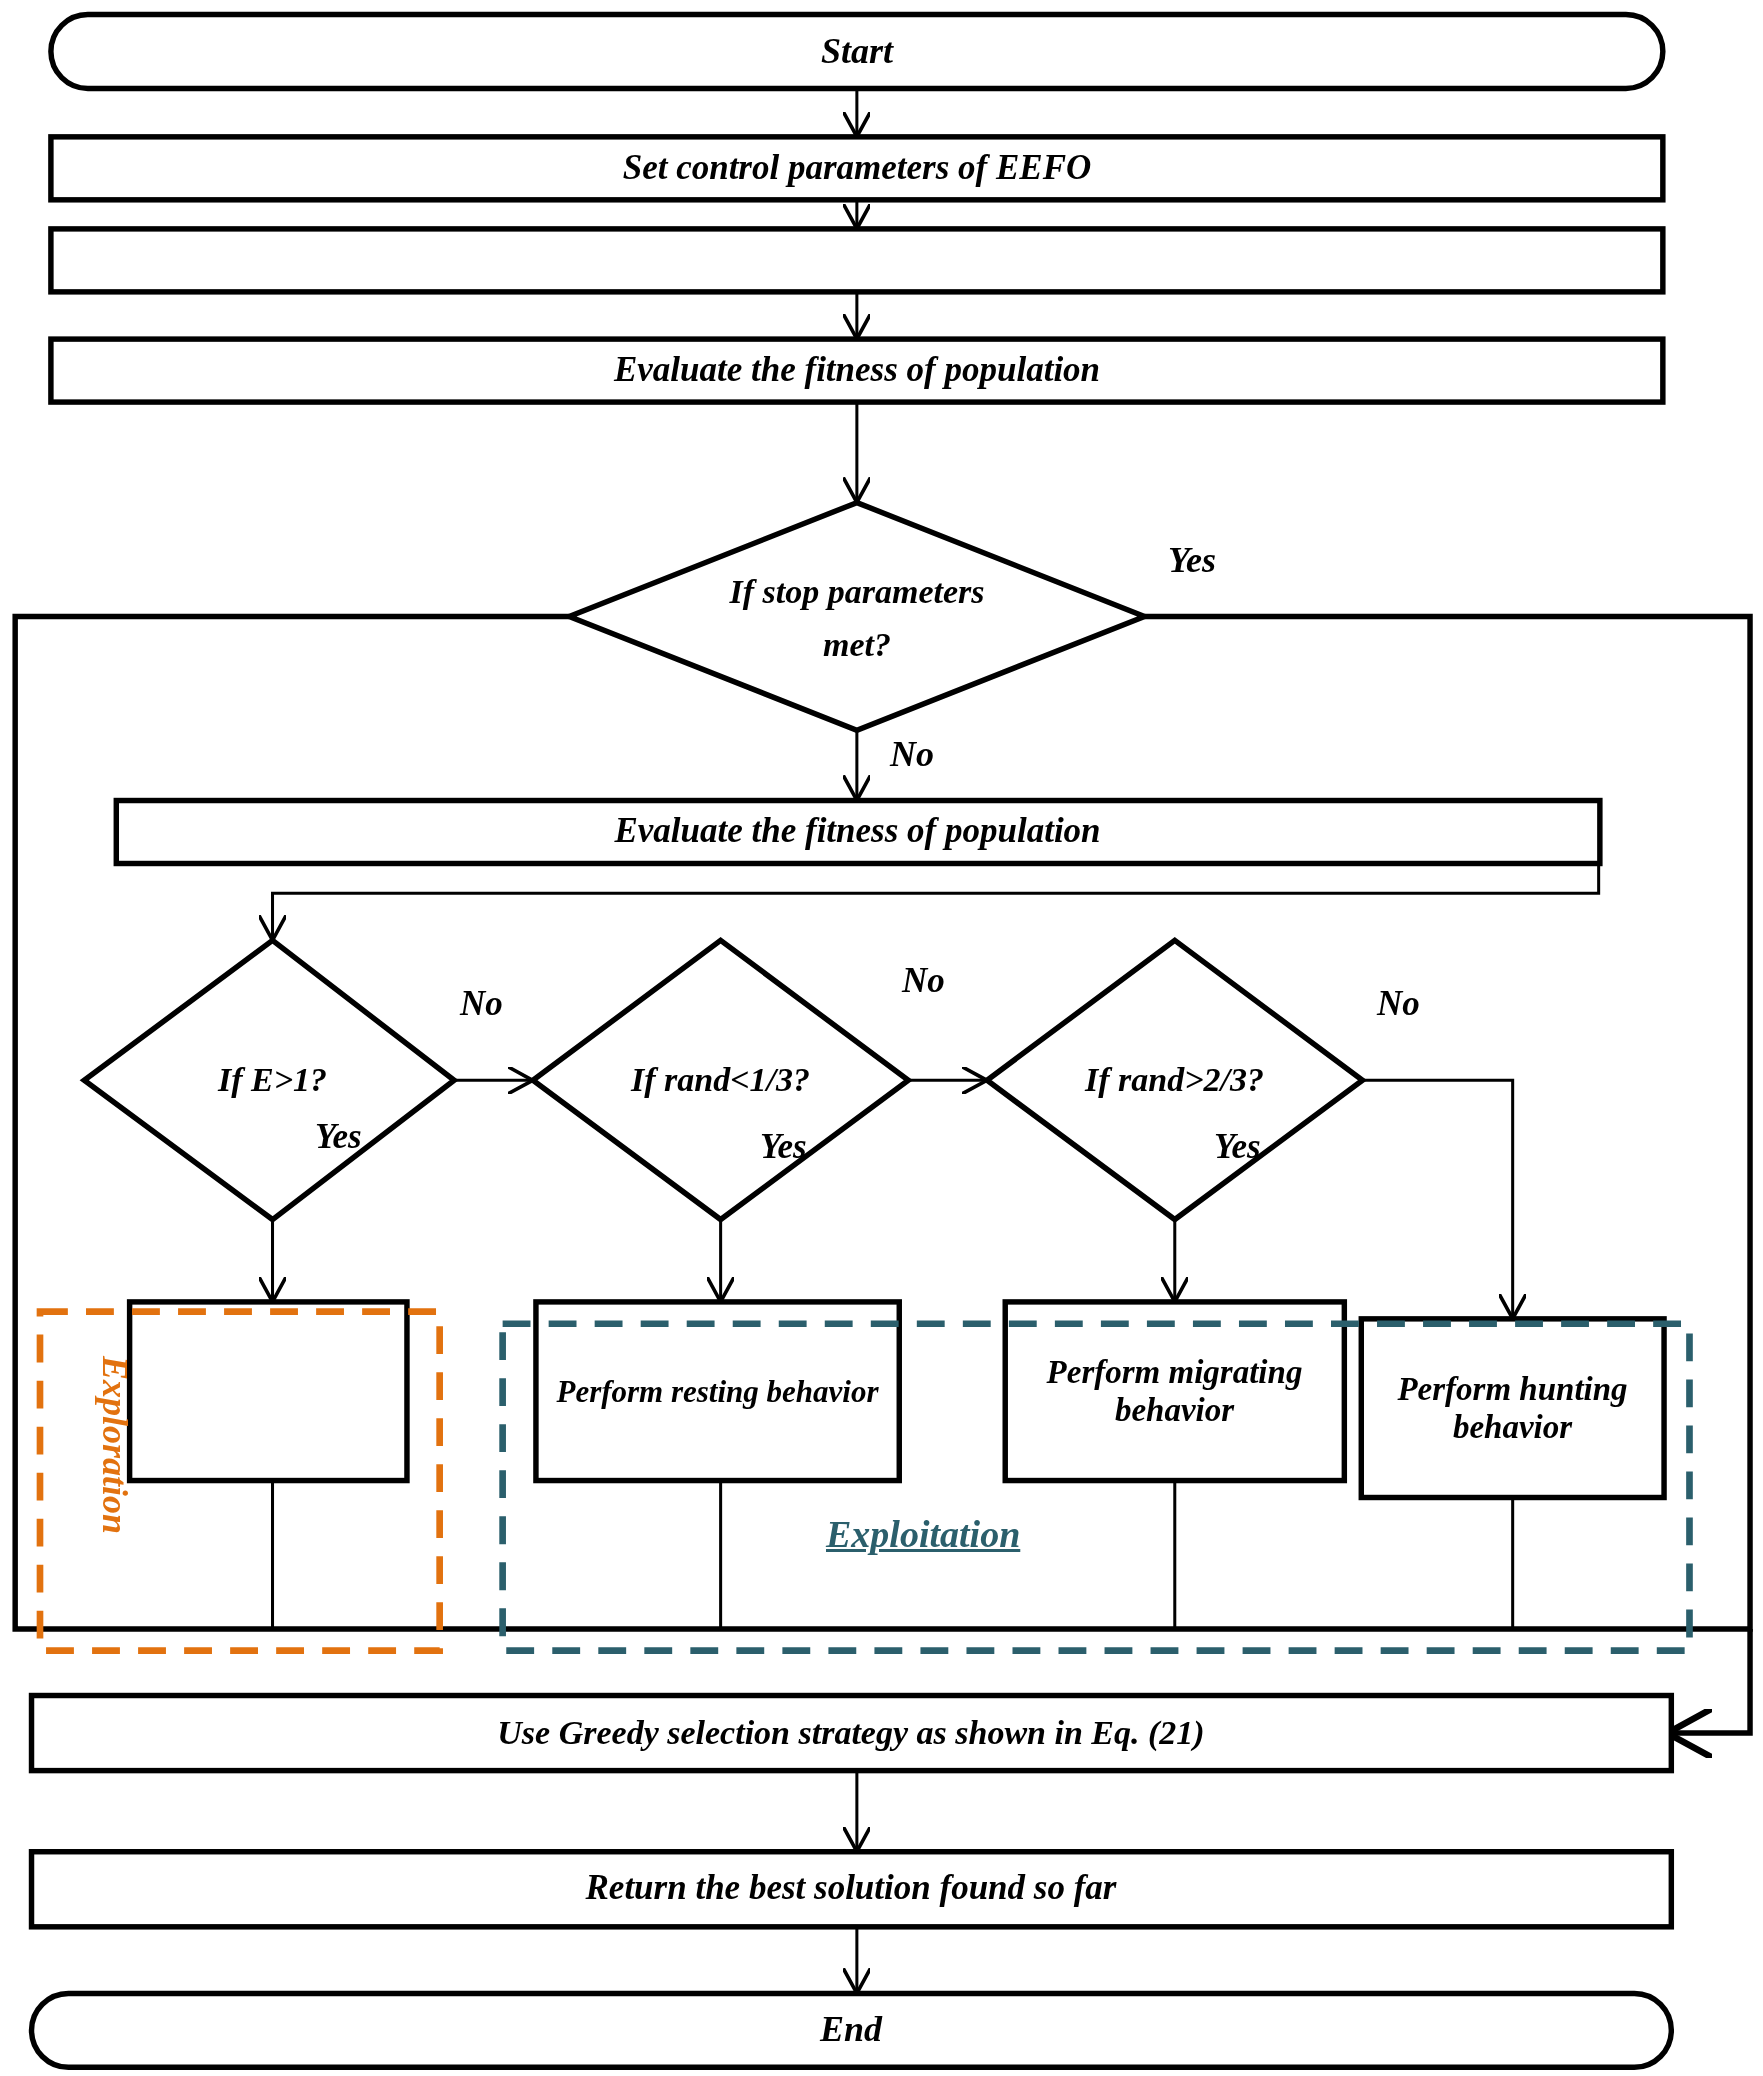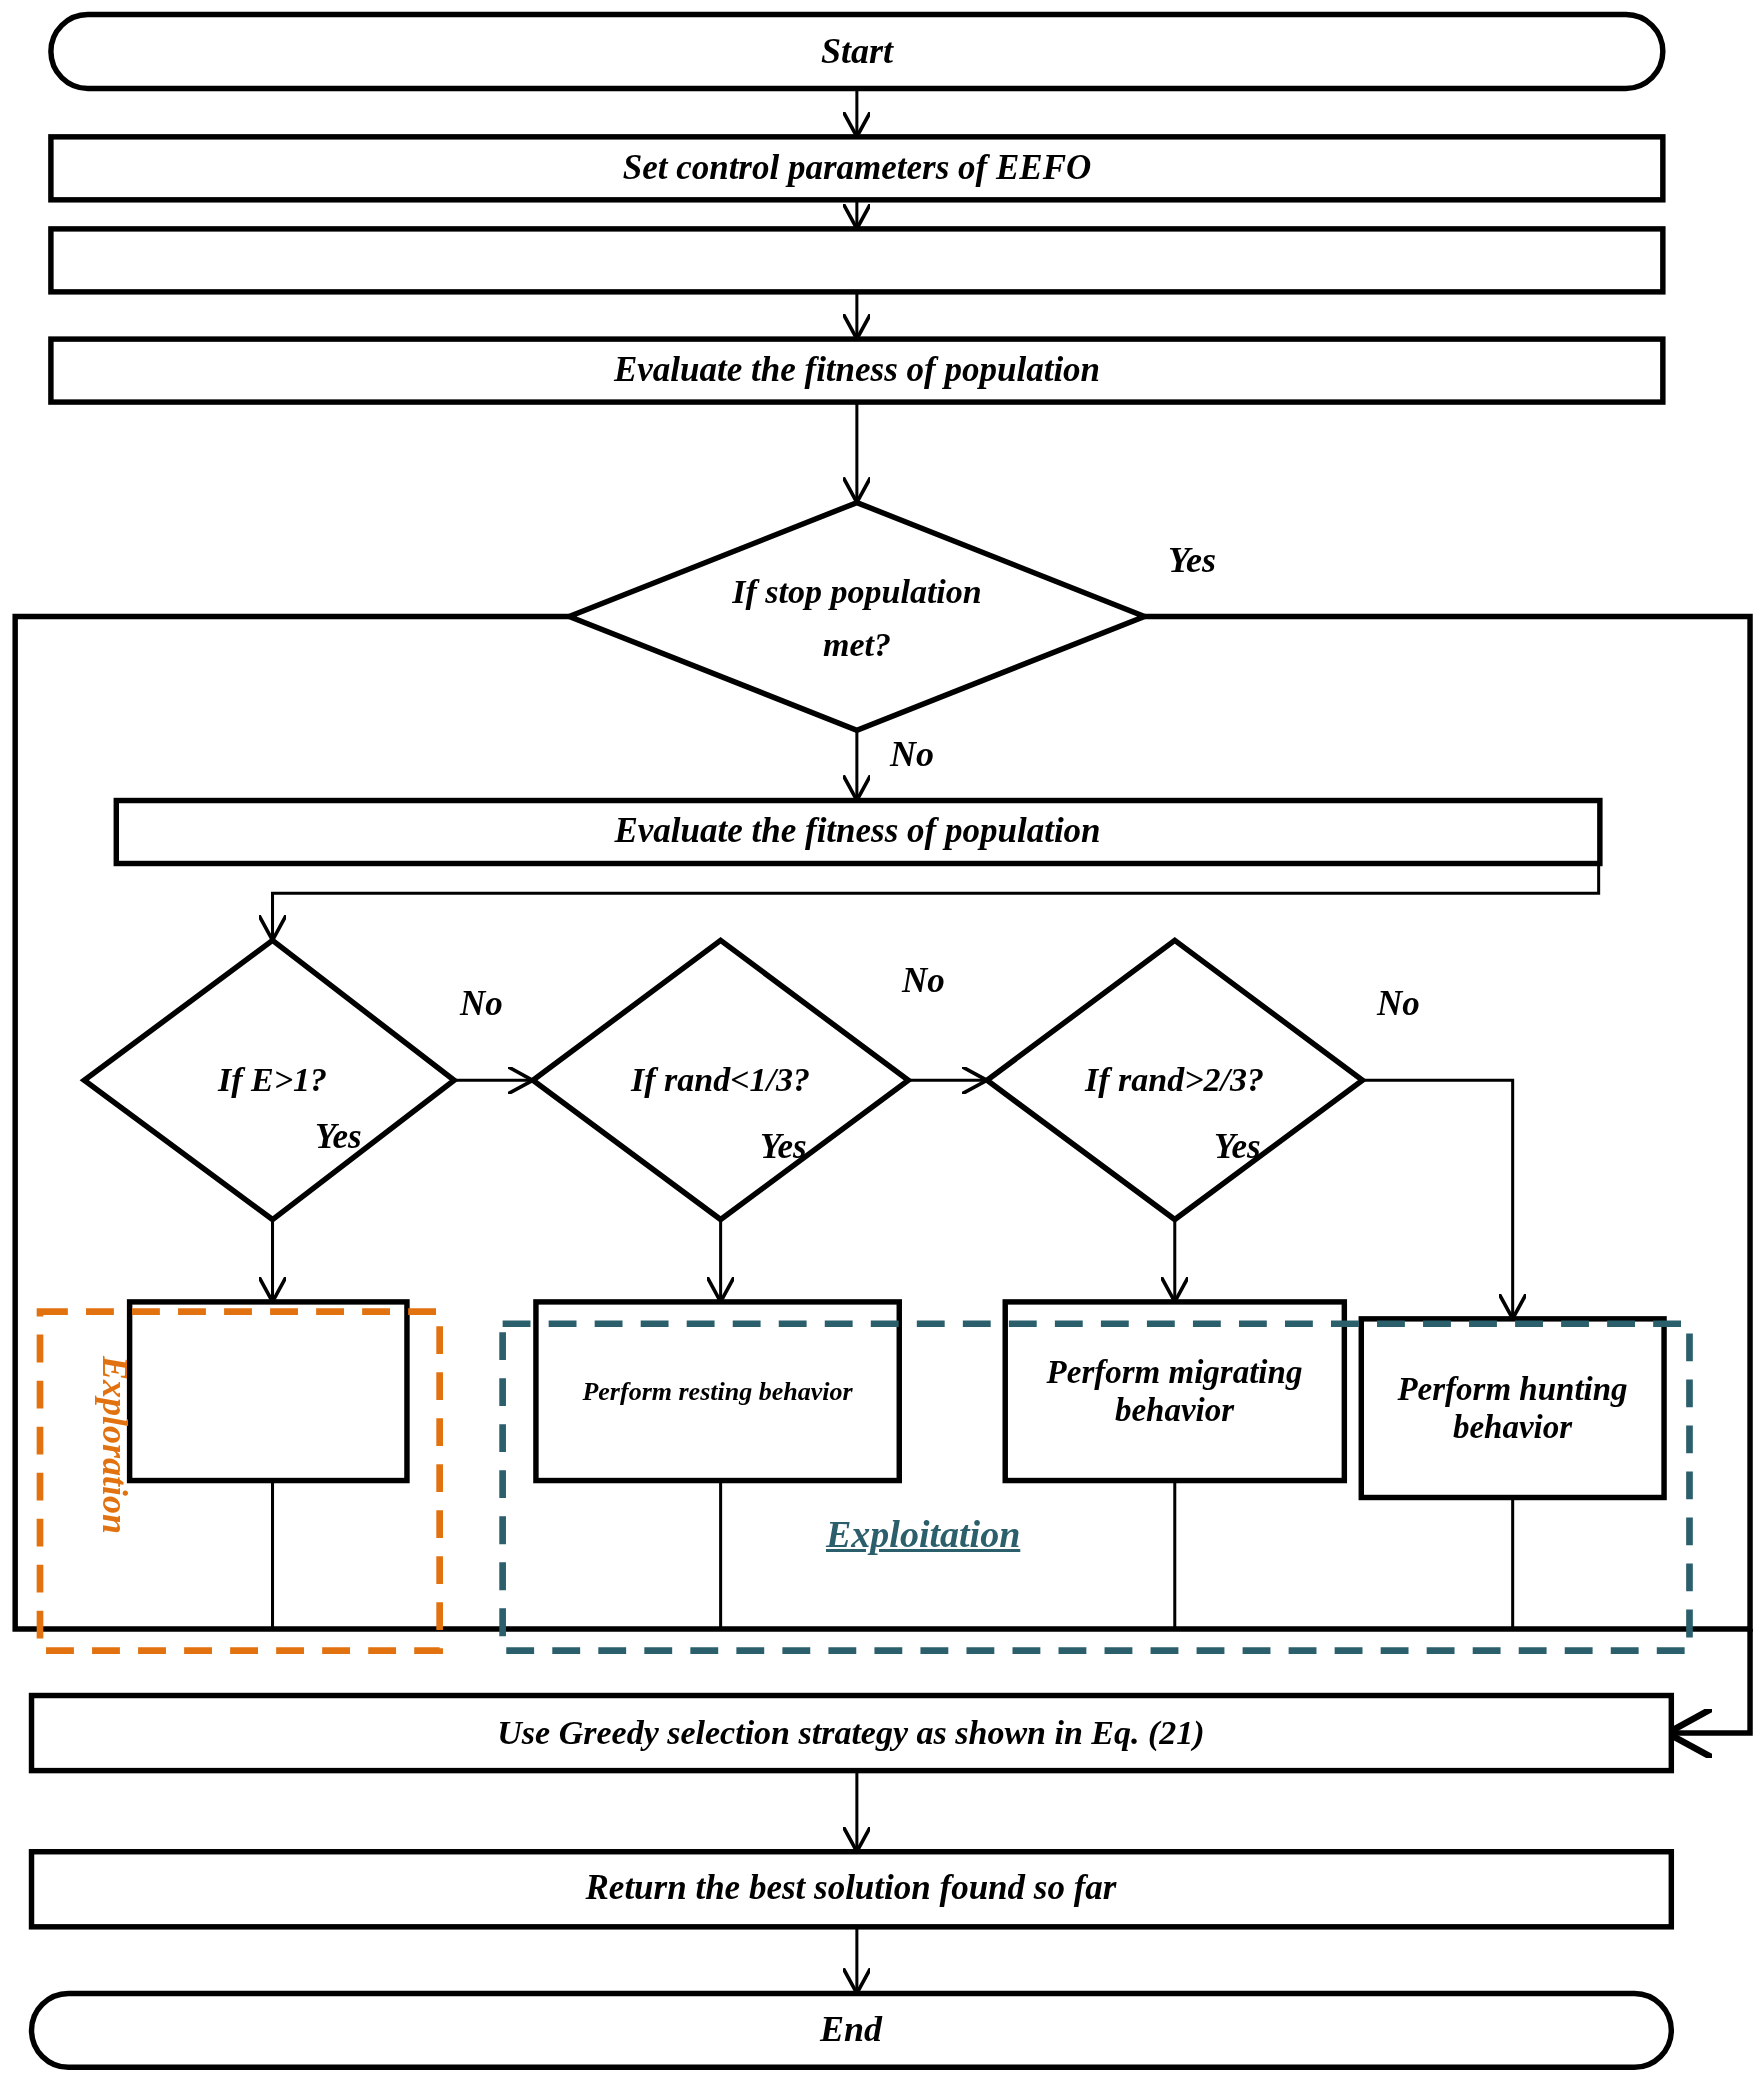--- a/index.html
+++ b/index.html
@@ -101,34 +101,34 @@
   </svg>
 
   <div class="nodetext" style="left:51px;top:14.5px;width:1612px;height:74px;font-size:36px;">Start</div>
 
   <div class="nodetext" style="left:51px;top:137px;width:1612px;height:63px;font-size:35px;">Set control parameters of EEFO</div>
 
 
   <div class="nodetext" style="left:51px;top:339px;width:1612px;height:63px;font-size:35px;">Evaluate the fitness of population</div>
 
   <div class="nodetext" style="left:642px;top:533px;width:430px;height:170px;font-size:34px;flex-direction:column;">
-    <span>If stop population</span>
+    <span>If stop parameters</span>
     <span style="margin-top:13.3px;">met?</span>
   </div>
 
   <div class="nodetext" style="left:116px;top:800px;width:1483px;height:63px;font-size:35px;">Evaluate the fitness of population</div>
 
   <div class="nodetext" style="left:130px;top:1041px;width:285px;height:77px;font-size:34px;">If E&gt;1?</div>
 
   <div class="nodetext" style="left:563px;top:1041px;width:315px;height:77px;font-size:34px;">If  rand&lt;1/3?</div>
 
   <div class="nodetext" style="left:1017px;top:1041px;width:315px;height:77px;font-size:34px;">If  rand&gt;2/3?</div>
 
 
-  <div class="nodetext" style="left:536px;top:1302px;width:363px;height:179px;font-size:26px;">Perform resting behavior</div>
+  <div class="nodetext" style="left:536px;top:1302px;width:363px;height:179px;font-size:31px;">Perform resting behavior</div>
 
   <div class="nodetext" style="left:1005px;top:1302px;width:339px;height:179px;font-size:33px;">Perform migrating behavior</div>
 
   <div class="nodetext" style="left:1361px;top:1319px;width:303px;height:179px;font-size:33px;">Perform hunting behavior</div>
 
   <div class="nodetext" style="left:31.5px;top:1695px;width:1639px;height:75px;font-size:34px;">Use Greedy selection strategy  as shown in Eq. (21)</div>
 
   <div class="nodetext" style="left:31.5px;top:1851px;width:1639px;height:75px;font-size:35px;">Return the best solution found so far</div>
 
   <div class="nodetext" style="left:31.5px;top:1993px;width:1639px;height:74px;font-size:36px;">End</div>

